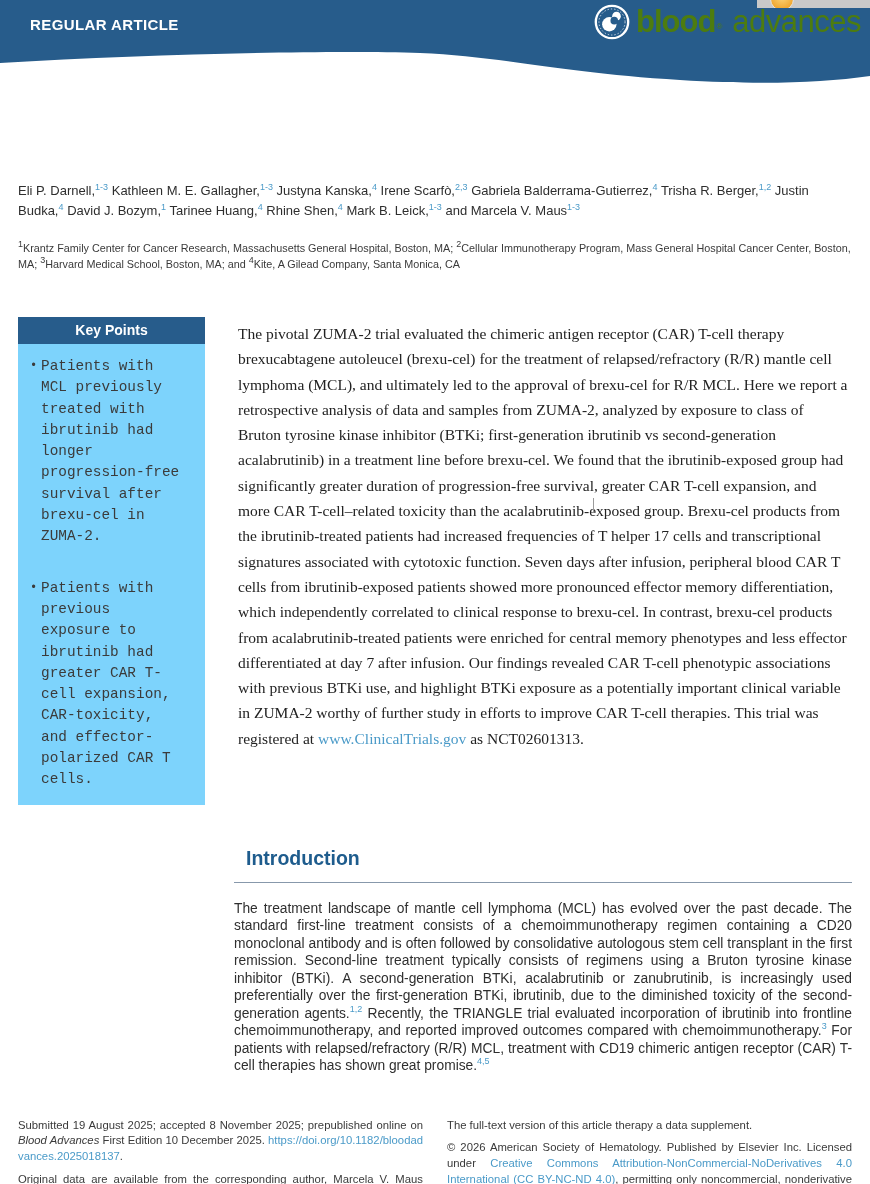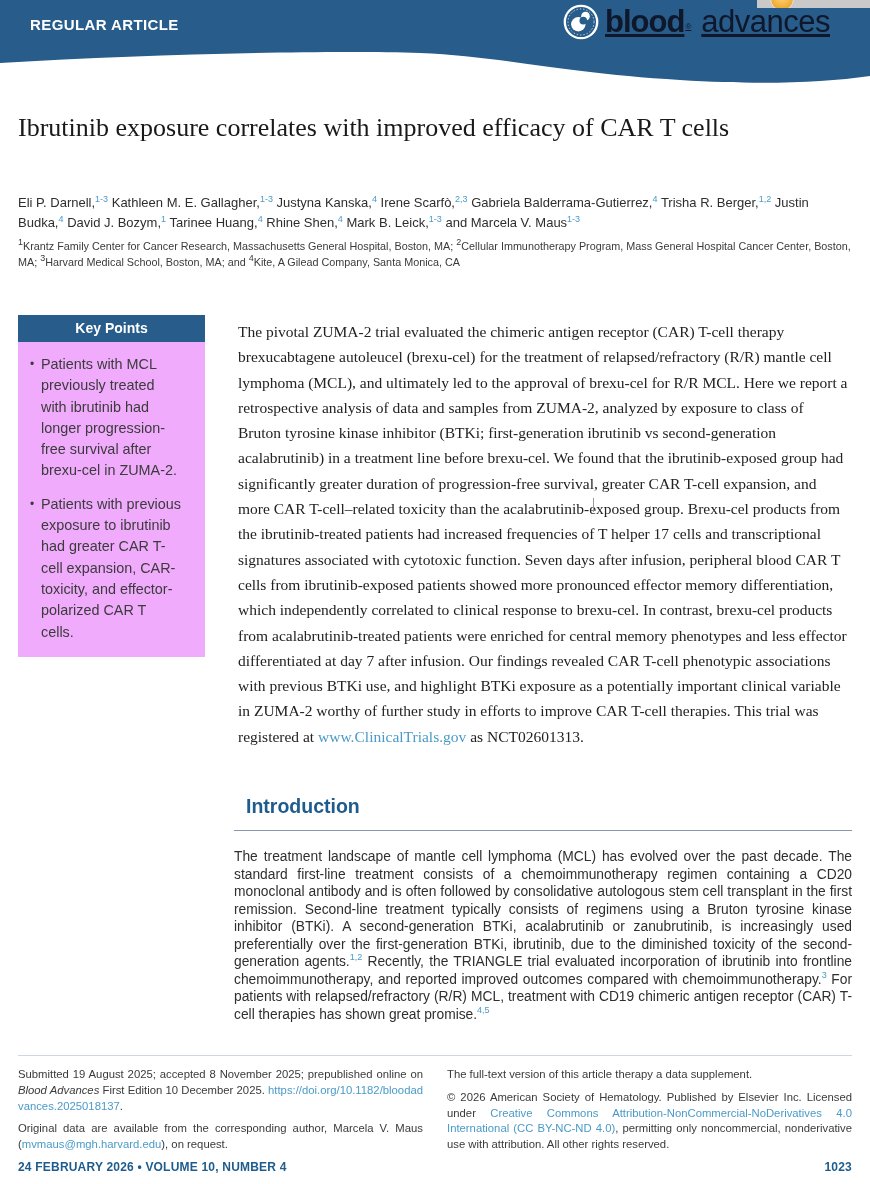--- a/index.html
+++ b/index.html
@@ -13,22 +13,22 @@
     overflow:hidden;
   }
   
   .masthead{position:relative;height:96px;flex:0 0 auto;}
   .masthead svg.wave{position:absolute;inset:0;width:100%;height:100%;display:block;}
   .kicker{
     position:absolute;left:30px;top:16px;
     color:#ffffff;font-size:15px;font-weight:bold;letter-spacing:.4px;
   }
   .logo{
-    position:absolute;right:40px;top:4px;
-    display:flex;align-items:center;color:#0f172a;text-decoration:underline;
+    position:absolute;right:9px;top:4px;
+    display:flex;align-items:center;color:#4d7c0f;
   }
   .logo .emblem{width:36px;height:36px;margin-right:6px;}
   .logo .w1{font-size:31px;font-weight:bold;letter-spacing:-1px;}
   .logo .reg{font-size:8px;vertical-align:top;position:relative;top:4px;margin:0 2px 0 1px;}
   .logo .w2{font-size:31px;font-weight:400;letter-spacing:-.5px;margin-left:8px;}
   .corner-strip{
     position:absolute;top:0;right:0;width:113px;height:8px;
     background:#c9c9c9;overflow:hidden;
   }
   .corner-dot{
@@ -37,39 +37,39 @@
     border:1px solid #e3e3e3;
   }
   
   .content{padding:0 18px;flex:0 0 auto;}
   
   .title{
     margin:14px 0 0 0;
     font-family:"Liberation Serif", serif;
     font-size:26px;line-height:35px;font-weight:normal;color:#191919;
   }
-  .authors{margin-top:48px;font-size:13px;line-height:19.5px;color:#2e2e2e;max-width:834px;}
+  .authors{margin-top:36px;font-size:13px;line-height:19.5px;color:#2e2e2e;max-width:834px;}
   .authors .sup, .affils .sup, .ref-sup{
     font-size:9px;vertical-align:super;line-height:0;color:#4a9ac8;
   }
-  .affils{margin-top:7px;font-size:10.8px;line-height:15.5px;color:#3a3a3a;max-width:834px;}
+  .affils{margin-top:21px;font-size:10.8px;line-height:15.5px;color:#3a3a3a;max-width:834px;}
   .affils .sup{color:#3a3a3a;}
   
   .main{display:flex;margin-top:45px;align-items:flex-start;}
   .kp-box{width:187px;flex:0 0 auto;}
   .kp-header{
     background:#275c8b;color:#ffffff;text-align:center;
     font-size:14px;font-weight:bold;padding:5px 0 6px 0;
   }
-  .kp-body{background:#f0abfc;padding:12px 24px 14px 12px;}
+  .kp-body{background:#7dd3fc;padding:12px 24px 14px 12px;font-family:Liberation Mono, monospace;}
   .kp-bullet{
     position:relative;padding-left:11px;
     font-size:14.4px;line-height:21.3px;color:#3b3b3b;
   }
-  .kp-bullet + .kp-bullet{margin-top:12px;}
+  .kp-bullet + .kp-bullet{margin-top:30px;}
   .kp-bullet::before{content:"•";position:absolute;left:0;top:0;font-size:12px;color:#3b3b3b;}
   .abstract{
     margin-left:29px;width:618px;
     font-family:"Liberation Serif", serif;
     font-size:15.5px;line-height:25.3px;color:#222222;
   }
   .abstract p{margin:4px;}
   a.link{color:#4a9ac8;text-decoration:none;}
   a.doi-link{word-break:break-all;}
   
@@ -118,21 +118,21 @@
       <span class="w1">blood</span>
         <span class="reg">®</span>
         <span class="w2">advances</span>
     </div>
     <div class="corner-strip">
       <div class="corner-dot"></div>
     </div>
   </div>
 
   <div class="content">
-    <h1 class="title"><span>Ibrutinib exposure correlates with improved efficacy of CAR T cells</span><br></h1>
+    <h1 class="title"><br></h1>
 
     <div class="authors">
       <span><span>Eli P. Darnell,</span><span class="sup">1-3</span></span>
       <span><span>Kathleen M. E. Gallagher,</span><span class="sup">1-3</span></span>
       <span><span>Justyna Kanska,</span><span class="sup">4</span></span>
       <span><span>Irene Scarfò,</span><span class="sup">2,3</span></span>
       <span><span>Gabriela Balderrama-Gutierrez,</span><span class="sup">4</span></span>
       <span><span>Trisha R. Berger,</span><span class="sup">1,2</span></span>
       <span><span>Justin Budka,</span><span class="sup">4</span></span>
       <span><span>David J. Bozym,</span><span class="sup">1</span></span>

